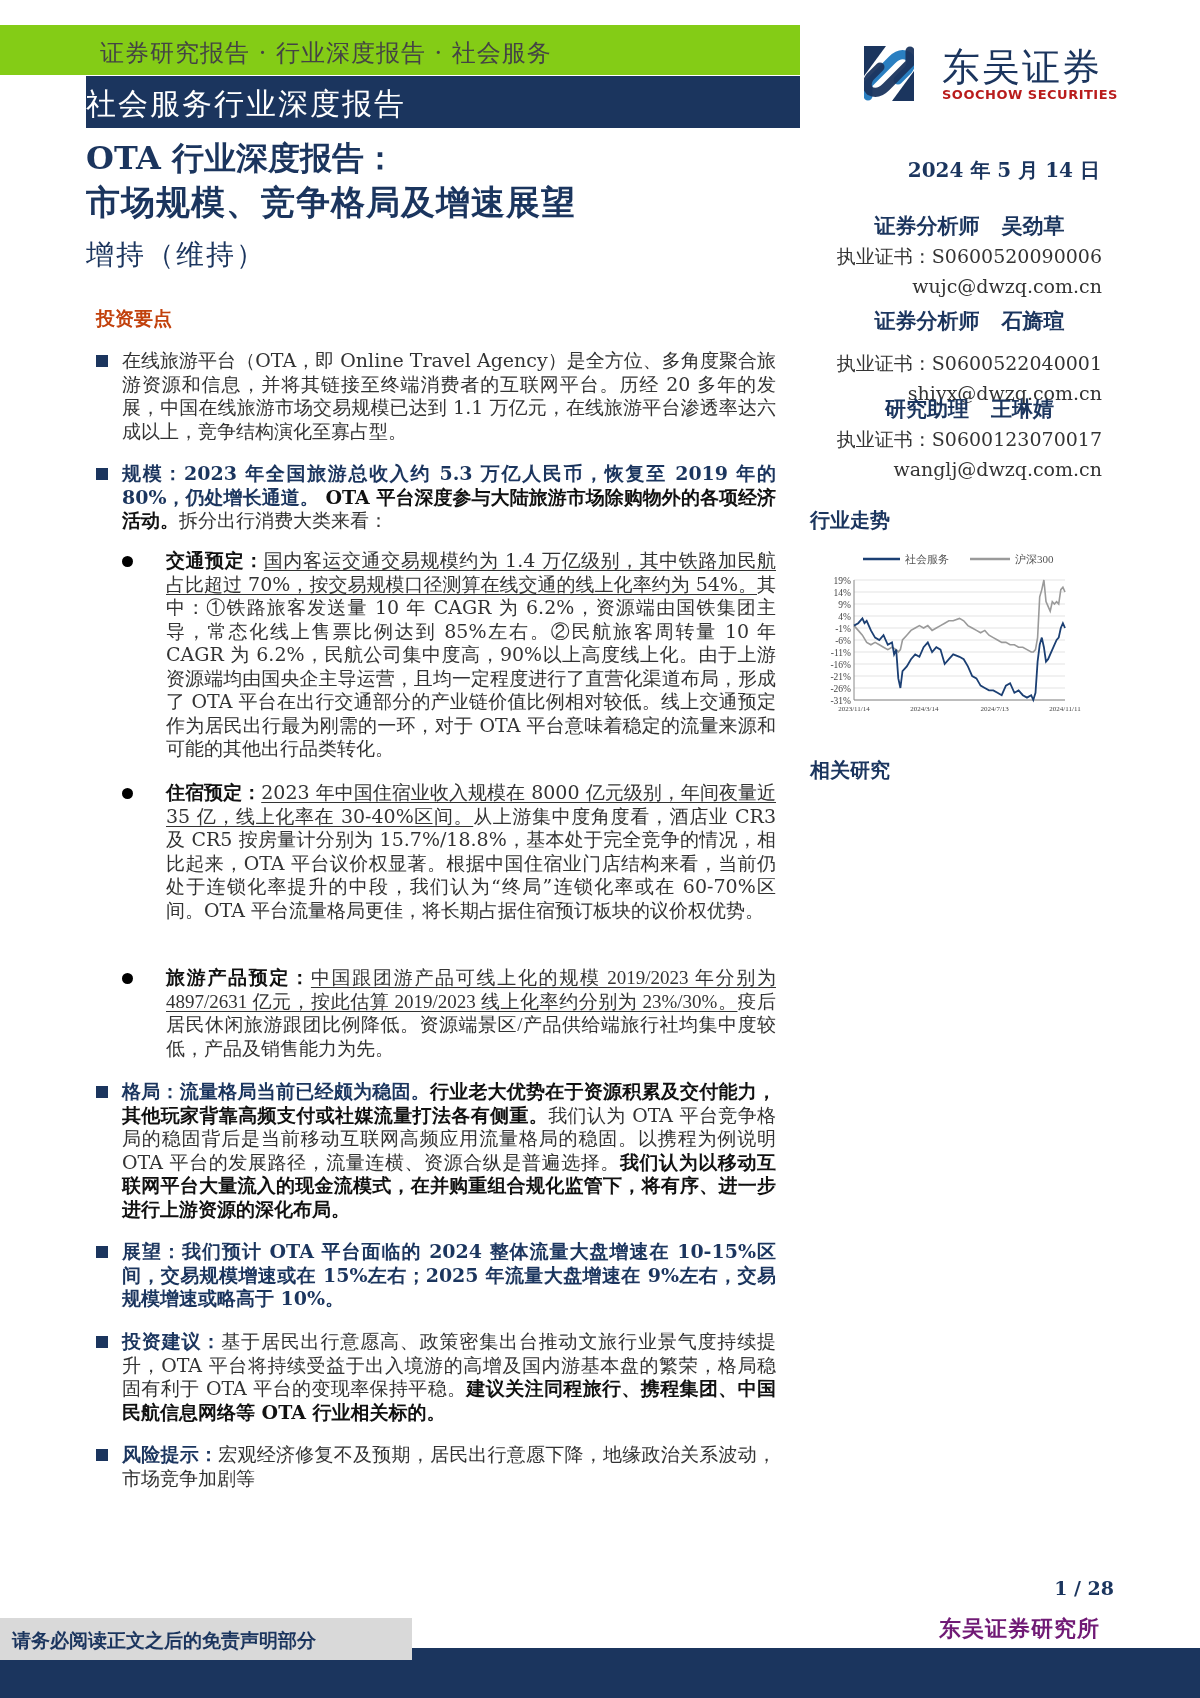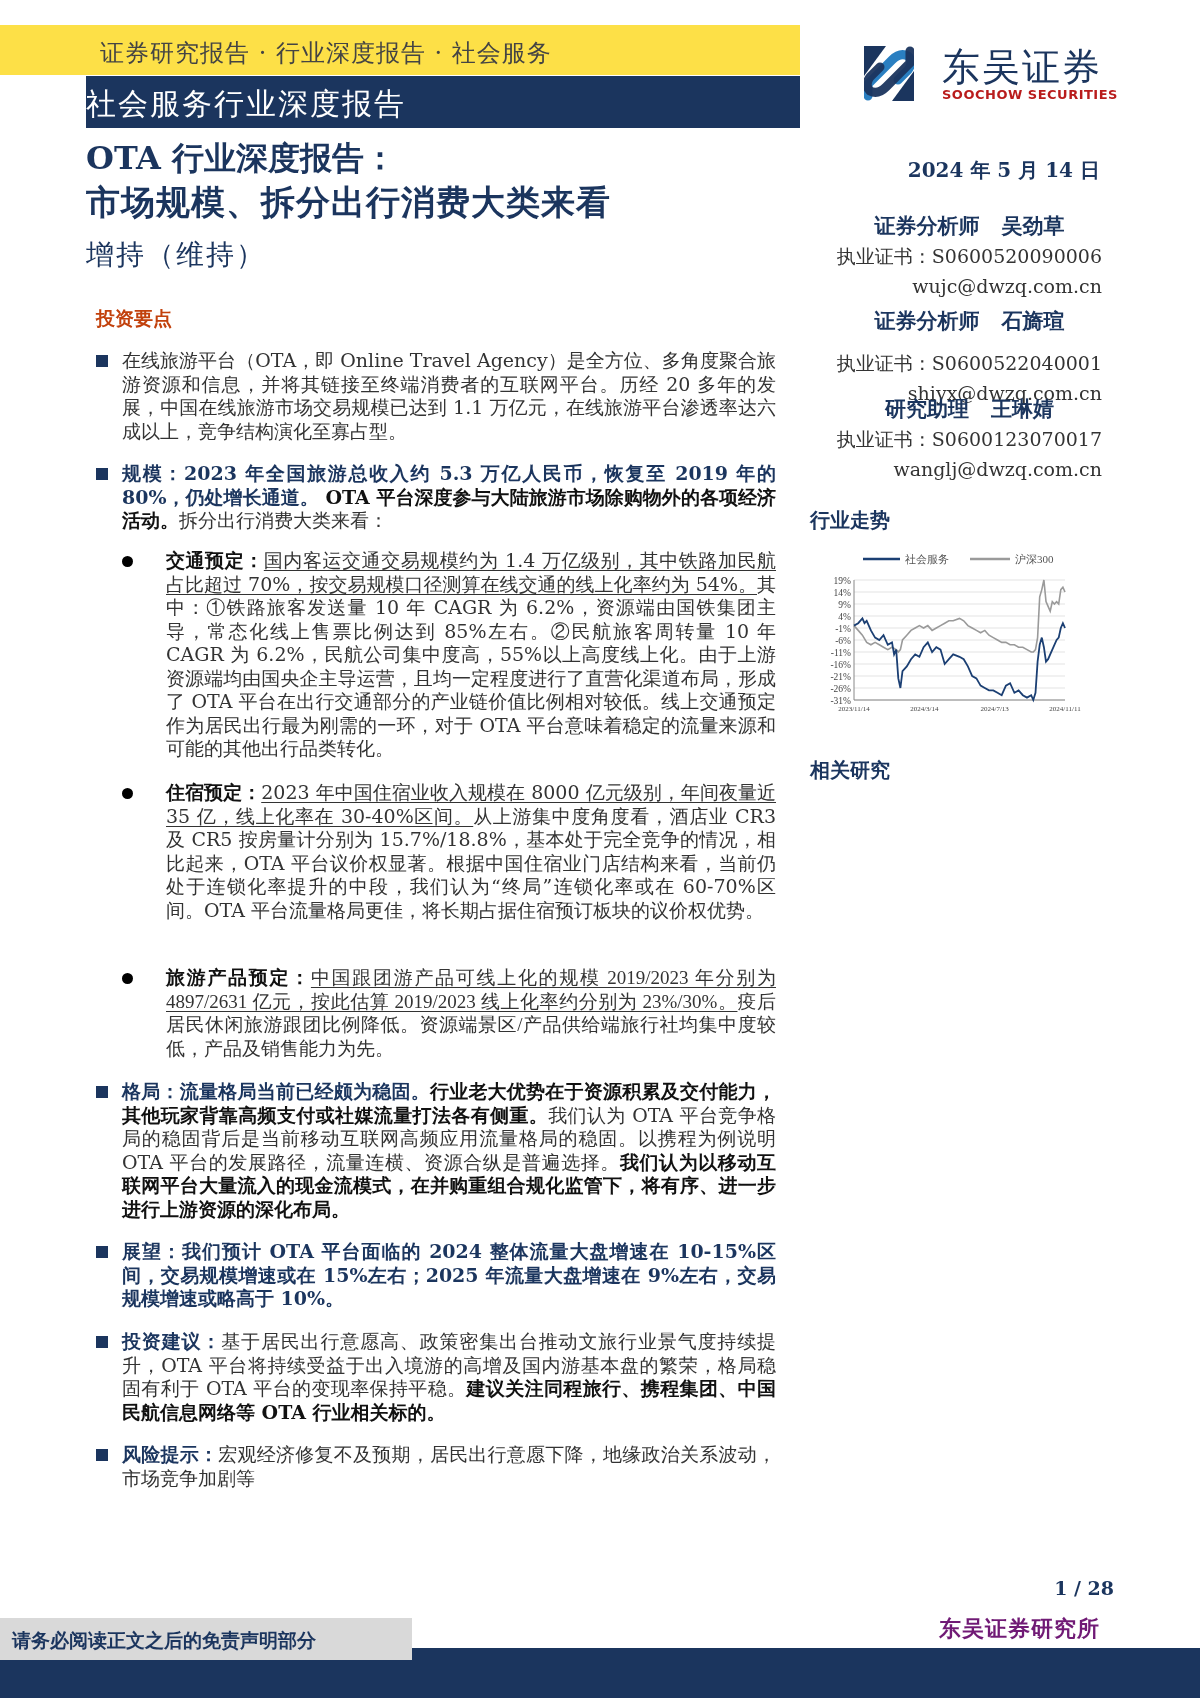--- a/index.html
+++ b/index.html
@@ -1,19 +1,19 @@
 <!DOCTYPE html>
 <html><head>
 <meta charset="utf-8">
 <style>
   * { box-sizing: border-box; margin: 0; padding: 0; }
   body { width: 1200px; height: 1698px; background: #fff; position: relative; overflow: hidden;
          font-family: "DejaVu Serif", "Liberation Serif", serif; color: #333; }
   .abs { position: absolute; }
-  .grey-band { left: 0; top: 25px; width: 800px; height: 50px; background: #fde047; }
+  .grey-band { left: 0; top: 25px; width: 800px; height: 50px; background: #84cc16; }
   .grey-band span { position: absolute; left: 100px; top: 12px; font-size: 24px; color: #444; letter-spacing: 1px; }
   .navy-band { left: 86px; top: 76px; width: 714px; height: 52px; background: #1b355e; }
   .navy-band span { position: absolute; left: 0; top: 8px; font-size: 30px; color: #fff; letter-spacing: 2px; }
   .title1 { left: 86px; top: 137px; font-size: 32px; font-weight: bold; color: #1b355e; }
   .title2 { left: 86px; top: 180px; font-size: 34px; font-weight: bold; color: #1b355e; letter-spacing: 1px; }
   .rating { left: 86px; top: 236px; font-size: 28px; color: #1b355e; letter-spacing: 2px; }
 
   .logo { left: 864px; top: 46px; width: 50px; height: 55px; }
   .logo-cn { left: 942px; top: 42px; font-family: "DejaVu Sans", "Liberation Sans", sans-serif; font-size: 38px; color: #1b355e; letter-spacing: 2px; }
   .logo-en { left: 942px; top: 87px; font-family: "DejaVu Sans", "Liberation Sans", sans-serif; font-size: 13px; font-weight: bold; color: #b91c1c; letter-spacing: 0.5px; }
@@ -50,21 +50,21 @@
 </head>
 <body>
 
 <div class="abs grey-band">
   <span>证券研究报告 · 行业深度报告 · 社会服务</span>
 </div>
 <div class="abs navy-band">
   <span>社会服务行业深度报告</span>
 </div>
 <div class="abs title1">OTA 行业深度报告：</div>
-<div class="abs title2">市场规模、拆分出行消费大类来看</div>
+<div class="abs title2">市场规模、竞争格局及增速展望</div>
 <div class="abs rating">增持（维持）</div>
 
 <svg class="abs logo" viewBox="0 0 50 55">
   <polygon points="0,0 22,0 0,30" fill="#1b355e"></polygon>
   <polygon points="50,55 28,55 50,25" fill="#1b355e"></polygon>
   <rect x="0" y="0" width="50" height="55" fill="none"></rect>
   <path d="M8,44 L8,30 Q8,14 24,10 L40,6" stroke="#1b355e" stroke-width="0" fill="none"></path>
   <path d="M4,50 L4,38 L28,14 Q36,6 44,10 Q50,16 44,24 L34,34" stroke="#2a7fc1" stroke-width="9" fill="none" stroke-linecap="round"></path>
   <path d="M46,5 L46,17 L22,41 Q14,49 6,45 Q0,39 6,31 L16,21" stroke="#1b355e" stroke-width="9" fill="none" stroke-linecap="round" opacity="0.95"></path>
 </svg>
@@ -144,21 +144,21 @@
   <span class="txt">在线旅游平台（OTA，即 Online Travel Agency）是全方位、多角度聚合旅游资源和信息，并将其链接至终端消费者的互联网平台。历经 20 多年的发展，中国在线旅游市场交易规模已达到 1.1 万亿元，在线旅游平台渗透率达六成以上，竞争结构演化至寡占型。</span>
 </div>
 
 <div class="abs para" style="top:462px;">
   <span class="sq"></span>
   <span class="txt"><span class="b-blue">规模：2023 年全国旅游总收入约 5.3 万亿人民币，恢复至 2019 年的 80%，仍处增长通道。</span><span class="b-black"> OTA 平台深度参与大陆旅游市场除购物外的各项经济活动。</span><span>拆分出行消费大类来看：</span></span>
 </div>
 
 <div class="abs sub" style="top:549px;">
   <span class="dot"></span>
-  <span class="txt"><span class="b-black">交通预定：</span><span class="ul">国内客运交通交易规模约为 1.4 万亿级别，其中铁路加民航占比超过 70%，按交易规模口径测算在线交通的线上化率约为 54%。</span><span>其中：①铁路旅客发送量 10 年 CAGR 为 6.2%，资源端由国铁集团主导，常态化线上售票比例达到 85%左右。②民航旅客周转量 10 年 CAGR 为 6.2%，民航公司集中度高，55%以上高度线上化。由于上游资源端均由国央企主导运营，且均一定程度进行了直营化渠道布局，形成了 OTA 平台在出行交通部分的产业链价值比例相对较低。线上交通预定作为居民出行最为刚需的一环，对于 OTA 平台意味着稳定的流量来源和可能的其他出行品类转化。</span></span>
+  <span class="txt"><span class="b-black">交通预定：</span><span class="ul">国内客运交通交易规模约为 1.4 万亿级别，其中铁路加民航占比超过 70%，按交易规模口径测算在线交通的线上化率约为 54%。</span><span>其中：①铁路旅客发送量 10 年 CAGR 为 6.2%，资源端由国铁集团主导，常态化线上售票比例达到 85%左右。②民航旅客周转量 10 年 CAGR 为 6.2%，民航公司集中度高，90%以上高度线上化。由于上游资源端均由国央企主导运营，且均一定程度进行了直营化渠道布局，形成了 OTA 平台在出行交通部分的产业链价值比例相对较低。线上交通预定作为居民出行最为刚需的一环，对于 OTA 平台意味着稳定的流量来源和可能的其他出行品类转化。</span></span>
 </div>
 
 <div class="abs sub" style="top:781px;">
   <span class="dot"></span>
   <span class="txt"><span class="b-black">住宿预定：</span><span class="ul">2023 年中国住宿业收入规模在 8000 亿元级别，年间夜量近 35 亿，线上化率在 30-40%区间。</span><span>从上游集中度角度看，酒店业 CR3 及 CR5 按房量计分别为 15.7%/18.8%，基本处于完全竞争的情况，相比起来，OTA 平台议价权显著。根据中国住宿业门店结构来看，当前仍处于连锁化率提升的中段，我们认为“终局”连锁化率或在 60-70%区间。OTA 平台流量格局更佳，将长期占据住宿预订板块的议价权优势。</span></span>
 </div>
 
 <div class="abs sub" style="top:966px;font-family:Liberation Serif, serif;">
   <span class="dot"></span>
   <span class="txt"><span class="b-black">旅游产品预定：</span><span class="ul">中国跟团游产品可线上化的规模 2019/2023 年分别为 4897/2631 亿元，按此估算 2019/2023 线上化率约分别为 23%/30%。</span><span>疫后居民休闲旅游跟团比例降低。资源端景区/产品供给端旅行社均集中度较低，产品及销售能力为先。</span></span>

